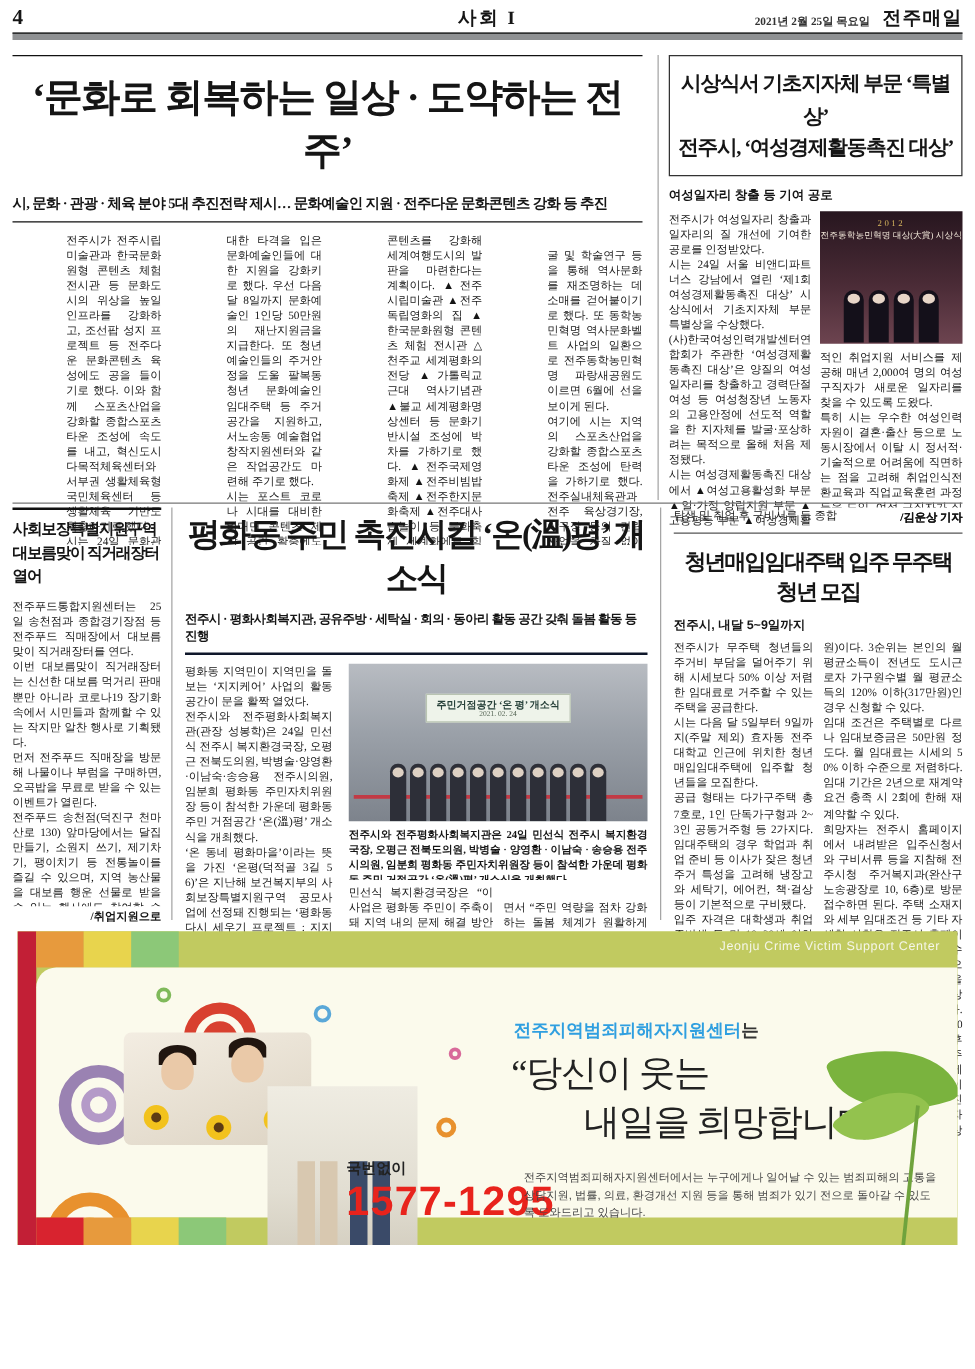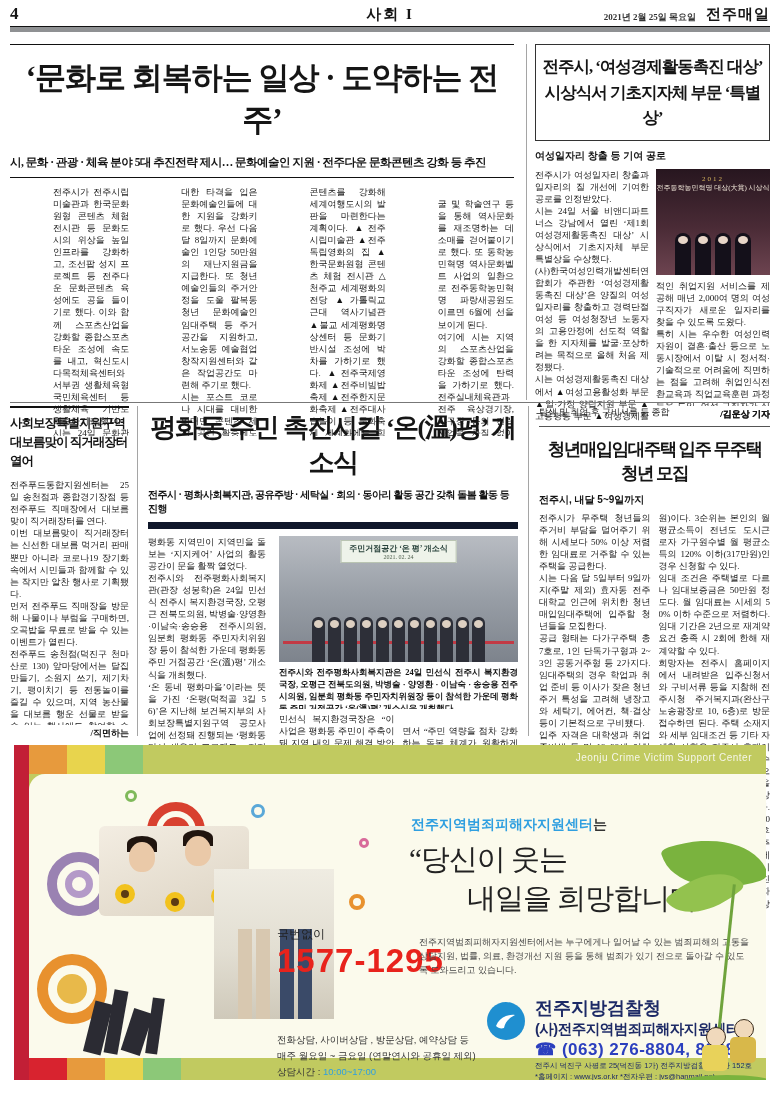--- a/index.html
+++ b/index.html
@@ -44,67 +44,67 @@
 
   
   .mid-rule { position:absolute; top:402px; left:10px; right:10px; border-top:1px solid #777; }
   .mid-zone { position:absolute; top:406px; left:10px; right:10px; height:330px; display:flex; }
   .food-article { width:127px; padding-right:8px; }
   .food-article h3 { border-top:2px solid #111; padding-top:6px; font-size:12.5px; font-weight:bold; letter-spacing:-1px; line-height:1.5; margin-bottom:9px; }
   .food-article .bodytext { height:246px; }
 
   .onpy-article { width:392px; padding:0 10px; border-left:1px solid #a5a5a5; border-right:1px solid #a5a5a5; }
   .onpy-article h2 { font-size:26px; font-weight:bold; letter-spacing:-1.5px; text-align:center; padding:4px 0 8px; }
-  .onpy-sub { font-family:"Liberation Sans",sans-serif; font-size:10px; font-weight:bold; letter-spacing:-0.5px; padding-bottom:6px; border-bottom:7px solid #0f172a; }
+  .onpy-sub { font-family:"Liberation Sans",sans-serif; font-size:10px; font-weight:bold; letter-spacing:-0.5px; padding-bottom:6px; border-bottom:2px solid #0f172a; }
   .onpy-body { display:flex; gap:13px; padding-top:7px; }
   .onpy-c1 { width:118px; height:252px; }
   .onpy-right { flex:1; }
   .onpy-photo { position:relative; height:126px; background:linear-gradient(180deg,#b8bcc2 0%,#9aa0a8 45%,#7d838c 100%); overflow:hidden; }
-  .op-banner { position:absolute; top:4px; left:50%; transform:translateX(-50%); background:#eef3ea; border:1px solid #b9c4b2; padding:2px 8px; text-align:center; }
+  .op-banner { position:absolute; top:24px; left:50%; transform:translateX(-50%); background:#eef3ea; border:1px solid #b9c4b2; padding:2px 8px; text-align:center; }
   .op-b1 { font-size:8px; font-weight:bold; color:#27413a; letter-spacing:0; }
   .op-b2 { font-size:6px; color:#50604f; }
   .op-people { position:absolute; bottom:-5px; left:0; right:0; text-align:center; }
   .op-people i { display:inline-block; width:13px; height:46px; background:#2d2f38; border-radius:6px 6px 0 0; margin:0 1.5px; position:relative; }
   .op-people i::before { content:""; position:absolute; top:3px; left:2px; width:9px; height:8px; background:#ddd0c2; border-radius:50%; }
   .op-ribbon { position:absolute; bottom:18px; left:4px; right:4px; height:3px; background:#c23a45; }
   .onpy-caption { font-size:8.5px; font-weight:bold; line-height:1.4; text-align:justify; word-break:break-all; margin-top:5px; height:42px; overflow:hidden; }
   .onpy-below { display:flex; gap:8px; margin-top:4px; }
   .onpy-below .bodytext { flex:1; height:70px; }
 
   .youth-article { flex:1; padding-left:10px; display:flex; flex-direction:column; }
   .y-tail { display:flex; font-size:9px; }
   .y-tail span:first-child { flex:1; }
   .y-rule { border-top:1px solid #555; margin:5px 0 0; }
   .youth-article h2 { font-size:17.5px; font-weight:bold; letter-spacing:-1.5px; text-align:center; padding:10px 0 8px; }
   .y-sub { font-family:"Liberation Sans",sans-serif; font-size:10px; font-weight:bold; padding-bottom:5px; }
   .y-cols { display:flex; gap:8px; flex:1; }
   .y-cols .bodytext { flex:1; height:100%; }
 
   
-  .ad { position:absolute; left:14px; top:745px; width:752px; height:335px; background:#c1ca60; overflow:hidden; font-family:"Liberation Sans",sans-serif; }
+  .ad { position:absolute; left:14px; top:745px; width:752px; height:251px; background:#c1ca60; overflow:hidden; font-family:"Liberation Sans",sans-serif; }
   .ad-redstripe { position:absolute; left:0; top:0; width:15px; height:335px; background:#c21f36; }
   .ad-sq-top { position:absolute; left:15px; top:0; height:29px; display:flex; }
   .ad-sq-bot { position:absolute; left:15px; bottom:0; height:22px; display:flex; }
   .ad-sq-top i, .ad-sq-bot i { width:38px; height:100%; display:block; }
   .sq-orange { background:#e79a3d; } .sq-yellow { background:#e8d44d; } .sq-green { background:#8cc878; } .sq-red { background:#d8232f; }
   .ad-enlabel { position:absolute; top:7px; right:14px; font-size:10px; color:#f5f6e8; letter-spacing:0.5px; }
   .ad-panel { position:absolute; left:15px; top:29px; right:0; bottom:22px; background:#fbfaec; border-radius:16px 0 0 0; }
   .ring { border-radius:50%; position:absolute; }
   .ad-kids-photo { position:absolute; left:70px; top:52px; width:150px; height:90px; background:linear-gradient(160deg,#f3ede2,#ddd4c4); border-radius:6px; overflow:hidden; }
   .kid-face { position:absolute; width:26px; height:30px; background:#eac9a8; border-radius:50% 50% 45% 45%; }
   .kid-hair { position:absolute; width:30px; height:16px; background:#20150f; border-radius:50% 50% 0 0; }
   .sunflower { position:absolute; width:20px; height:20px; background:#f2c21d; border-radius:50%; }
   .sunflower::after { content:""; position:absolute; left:6px; top:6px; width:8px; height:8px; background:#5c3b14; border-radius:50%; }
   .ad-couple-photo { position:absolute; left:185px; top:95px; width:120px; height:150px; background:linear-gradient(180deg,#efece2 0%,#e2ded2 55%,#cfc9ba 100%); overflow:hidden; }
   .leg { position:absolute; bottom:0; width:14px; height:90px; }
   .ad-buildings { position:absolute; left:60px; top:210px; width:120px; height:70px; }
   .bld { position:absolute; bottom:0; background:#2b2b33; }
 
   .ad-callno { position:absolute; left:248px; top:152px; }
-  .ad-call-label { font-size:12px; font-weight:normal; color:#222; }
+  .ad-call-label { font-size:12px; font-weight:bold; color:#222; }
   .ad-phone { font-size:33px; font-weight:bold; color:#e8231c; letter-spacing:1px; line-height:1.1; }
 
   .ad-orglead { position:absolute; left:382px; top:42px; font-size:14px; font-weight:bold; color:#2f9fe0; }
   .ad-orglead b { color:#333; font-weight:bold; }
   .ad-quote { position:absolute; left:380px; top:66px; font-family:"Liberation Serif",serif; font-size:29px; color:#222; letter-spacing:-1px; line-height:1.35; }
   .ad-quote .q2 { padding-left:58px; }
   .ad-desc { position:absolute; left:390px; top:162px; width:330px; font-size:9px; line-height:1.55; color:#444; }
 
   .ad-counsel { position:absolute; left:248px; top:258px; font-size:9.5px; line-height:1.7; color:#333; }
   .ad-time { color:#2f9fe0; }
@@ -160,22 +160,22 @@
           <span>굴 및 학술연구 등을 통해 역사문화를 재조명하는 데 소매를 걷어붙이기로 했다. 또 동학농민혁명 역사문화벨트 사업의 일환으로 전주동학농민혁명 파랑새공원도 이르면 6월에 선을 보이게 된다.
 여기에 시는 지역의 스포츠산업을 강화할 종합스포츠타운 조성에 탄력을 가하기로 했다. 전주실내체육관과 전주 육상경기장, 야구장 등의 건립사업을 차질 없이 진행할 계획이다. 또 나비파크 친환경골프장, 혁신도시 다목적체육센터, 서부권 생활밀착형 국민체육센터 등 생활체육 기반도 확충해 나가기로 했다.
 최락기 전주시 문화관광체육국장은 “국가관광거점도시로 선정된 전주시는 새로운 미래를 준비하는 중요한 시점에 있으며, 가장 전주다운 문화를 기반으로 세계적인 문화도시로 성장할 수 있도록 모든 역량을 집중해야 할 것”이라며 “코로나19로 힘들었던 시민들의 일상이 문화를 통해 회복될 수 있도록 노력하겠다”고 말했다.</span>
           
         </div>
       </div>
     </article>
 
     <aside class="right-article">
       <div class="headline-box">
+        <div>시상식서 기초지자체 부문 ‘특별상’</div>
         <div>전주시, ‘여성경제활동촉진 대상’</div>
-        <div>시상식서 기초지자체 부문 ‘특별상’</div>
       </div>
       <p class="wa-sub">여성일자리 창출 등 기여 공로</p>
       <div class="wa-body">
         <div class="wa-left">
           <div class="bodytext" style="flex:1;">전주시가 여성일자리 창출과 일자리의 질 개선에 기여한 공로를 인정받았다.
 시는 24일 서울 비앤디파트너스 강남에서 열린 ‘제1회 여성경제활동촉진 대상’ 시상식에서 기초지자체 부문 특별상을 수상했다.
 (사)한국여성인력개발센터연합회가 주관한 ‘여성경제활동촉진 대상’은 양질의 여성일자리를 창출하고 경력단절여성 등 여성청장년 노동자의 고용안정에 선도적 역할을 한 지자체를 발굴·포상하려는 목적으로 올해 처음 제정됐다.
 시는 여성경제활동촉진 대상에서 ▲여성고용활성화 부문 ▲일·가정 양립지원 부문 ▲고용평등 부문 ▲여성경제활동 촉진 노력 등 심사항목 전반에서 고르게 좋은 평가를 받은 것으로 알려졌다.
 특히 가점 부분인 여성경제활동 촉진 노력 분야에서 높은 평가를 받았다고 관계자는 설명했다.
 이와 관련 시는 전주여성인력개발센터와 함께 여성들을 대상으로 ▲취업상담 ▲직업교육훈련 ▲일자리 탐색 및 취업 후 사후관리 등 종합</div>
@@ -204,21 +204,21 @@
     <article class="food-article">
       <h3>
         <span>사회보장특별지원구역</span><br>
         <span>대보름맞이 직거래장터 열어</span>
       </h3>
       <div class="bodytext">전주푸드통합지원센터는 25일 송천점과 종합경기장점 등 전주푸드 직매장에서 대보름맞이 직거래장터를 연다.
 이번 대보름맞이 직거래장터는 신선한 대보름 먹거리 판매뿐만 아니라 코로나19 장기화 속에서 시민들과 함께할 수 있는 작지만 알찬 행사로 기획됐다.
 먼저 전주푸드 직매장을 방문해 나물이나 부럼을 구매하면, 오곡밥을 무료로 받을 수 있는 이벤트가 열린다.
 전주푸드 송천점(덕진구 천마산로 130) 앞마당에서는 달집 만들기, 소원지 쓰기, 제기차기, 팽이치기 등 전통놀이를 즐길 수 있으며, 지역 농산물을 대보름 행운 선물로 받을 수 있는 행사에도 참여할 수 있다.
 이영해 전주푸드통합지원센터 사무국장은 “이번 직거래장터가 코로나19로 어려운 시기에 열리는 만큼 안전에 더욱 신경 써서 준비했다”면서 “위축된 일상이 조금이라도 회복되기를 바라는 마음으로, 시민들도 함께 나누고 즐기는 시간이 됐으면 한다”고 말했다.</div>
-      <div class="byline">/직면하는</div>
+      <div class="byline">/취업지원으로</div>
     </article>
 
     <article class="onpy-article">
       <h2>평화동 주민 촉진시킬 ‘온(溫)평’ 개소식</h2>
       <p class="onpy-sub">전주시 · 평화사회복지관, 공유주방 · 세탁실 · 회의 · 동아리 활동 공간 갖춰 돌봄 활동 등 진행</p>
       <div class="onpy-body">
         <div class="bodytext onpy-c1">평화동 지역민이 지역민을 돌보는 ‘지지케어’ 사업의 활동공간이 문을 활짝 열었다.
 전주시와 전주평화사회복지관(관장 성봉학)은 24일 민선식 전주시 복지환경국장, 오평근 전북도의원, 박병술·양영환·이남숙·송승용 전주시의원, 임분희 평화동 주민자치위원장 등이 참석한 가운데 평화동 주민 거점공간 ‘온(溫)평’ 개소식을 개최했다.
 ‘온 동네 평화마을’이라는 뜻을 가진 ‘온평(덕적골 3길 56)’은 지난해 보건복지부의 사회보장특별지원구역 공모사업에 선정돼 진행되는 ‘평화동 다시 세우기 프로젝트 : 지지케어’ 사업의 거점공간이다. 면적 95.6㎡(29평) 규모의 온평은 공유주방과 공유세탁실, 회의·동아리 활동 공간 등을 갖췄다.
 ‘지지케어’ 사업활동가 모임인 ‘마을이음단’은 공유주방과 세탁실을 활용해 홀몸어르신, 장애인 등 취약계층을 대상으로 한 밀키트(식사케어) 지원사업과 이불 세탁서비스 지원사업을 추진하게 된다.</div>

